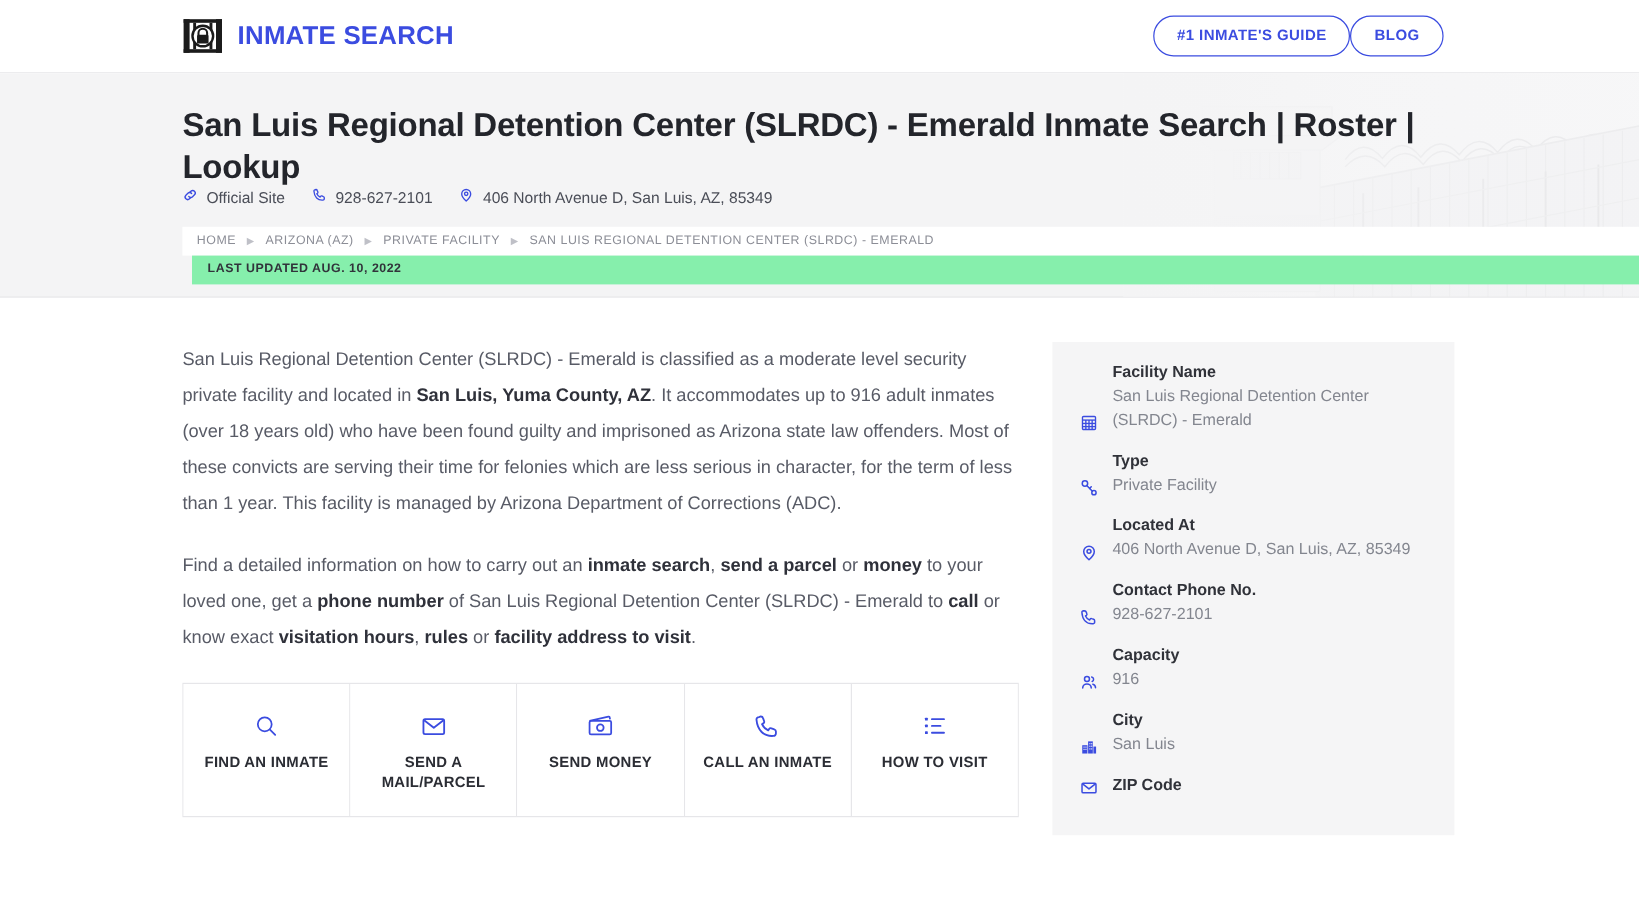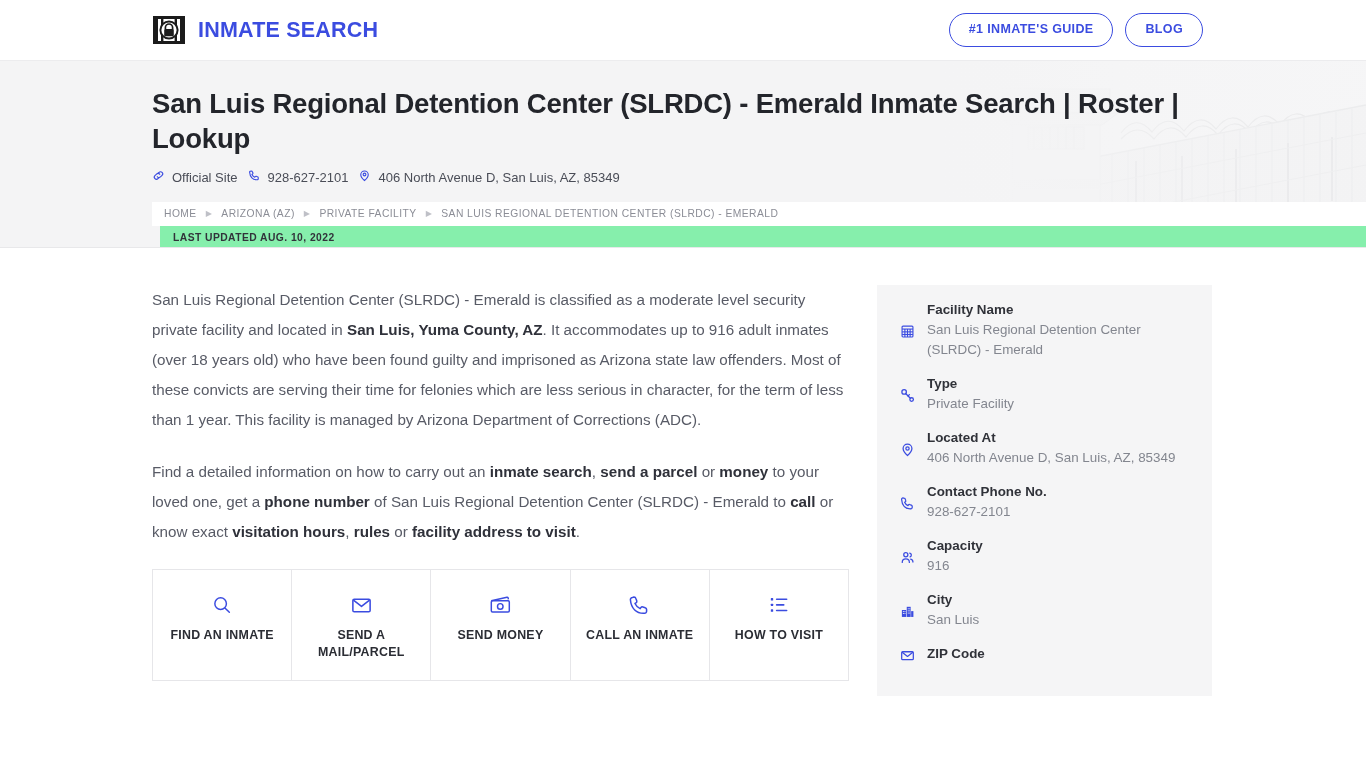--- a/index.html
+++ b/index.html
@@ -30,21 +30,21 @@
   .brand-text {
     font-size: 21.5px;
     font-weight: 700;
     letter-spacing: .2px;
     color: #3b4ce0;
   }
   .nav-right {
     margin-left: auto;
     display: flex;
     align-items: flex-start;
-    gap: 12px;
+    gap: 0;
   }
   .pill {
     border: 1.4px solid #3b4ce0;
     color: #3b4ce0;
     border-radius: 40px;
     font-size: 12.5px;
     font-weight: 700;
     letter-spacing: .35px;
     padding: 9px 19px 10px;
     background: #fff;
@@ -84,22 +84,22 @@
     font-size: 27.5px;
     line-height: 1.28;
     font-weight: 700;
     color: #23252b;
     max-width: 1070px;
     letter-spacing: -.2px;
   }
   .hero-meta {
     display: flex;
     align-items: flex-end;
-    gap: 10px;
-    margin-top: 13px;
+    gap: 22px;
+    margin-top: 0;
     font-size: 13px;
     color: #4a4d57;
   }
   .hero-meta .mi { display: flex; align-items: center; gap: 7px; }
   .hero-meta .mi svg { flex: 0 0 auto; }
 
   .crumbs {
     display: flex;
     align-items: stretch;
     margin-top: 17px;
@@ -183,21 +183,21 @@
     font-size: 17.2px;
     line-height: 23px;
     font-weight: 400;
     color: #494c56;
   }
   .card-body { padding: 15px 21px 18px; }
   .fact {
     display: flex;
     gap: 11px;
     margin-bottom: 14px;
-    align-items: center;
+    align-items: flex-end;
   }
   .fact-ic { width: 18px; flex: 0 0 18px; padding-top: 2px; display:flex; justify-content:center;}
   .fact-k {
     font-size: 13.4px;
     font-weight: 700;
     color: #303239;
     line-height: 19px;
   }
   .fact-v {
     font-size: 13.4px;

